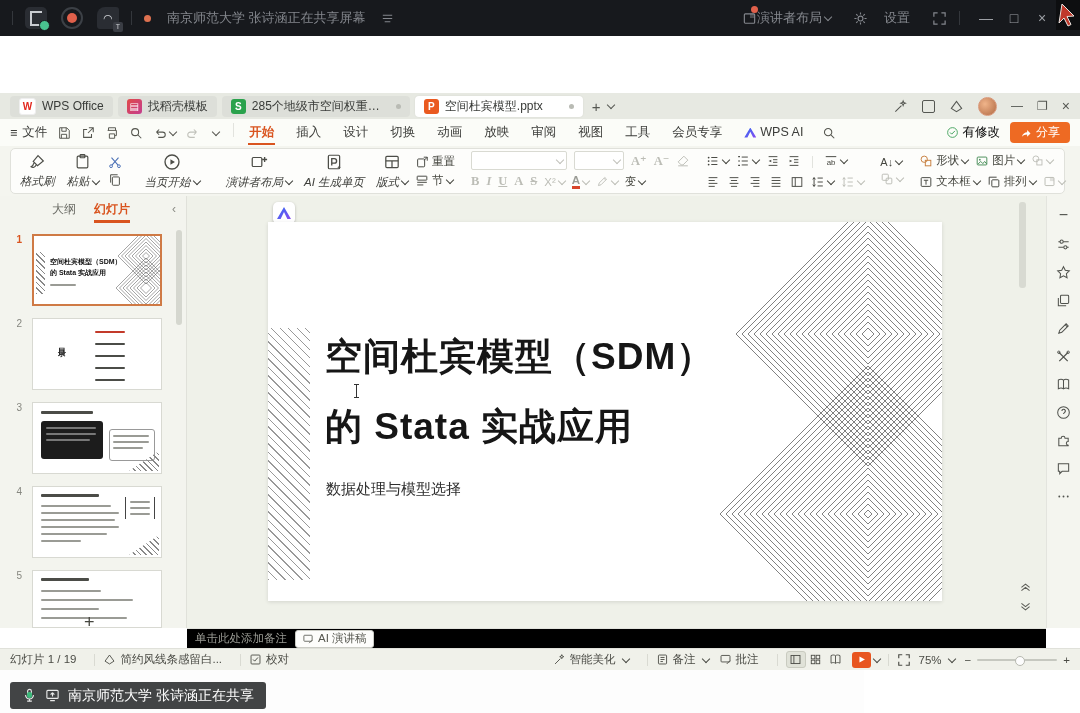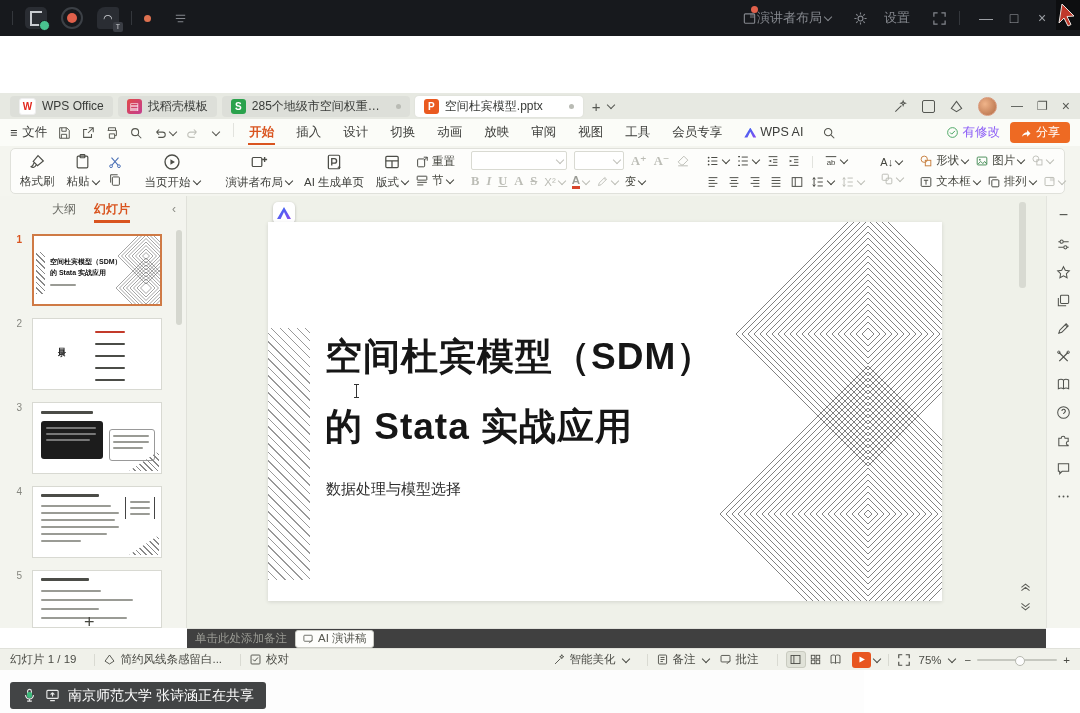--- a/index.html
+++ b/index.html
@@ -49,30 +49,30 @@
   .menubar{left:0;top:119px;width:1080px;height:27px;background:#fbfcf8;display:flex;align-items:center;
            font-size:12.5px;color:#3c3d3a;padding:0 10px;box-sizing:border-box;}
   .menubar .qicons{display:flex;align-items:center;gap:10px;margin:0 10px;color:#55564f;}
   .mitem{padding:0 11px;line-height:25px;position:relative;}
   .mitem.active{color:#d9541f;font-weight:bold;}
   .mitem.active::after{content:"";position:absolute;left:10px;right:10px;bottom:0;height:2.5px;background:#d9541f;}
   .ailogo{display:inline-block;width:12px;height:10px;background:linear-gradient(135deg,#2f6df2,#8a4bf0);
           clip-path:polygon(50% 0,100% 100%,74% 100%,50% 42%,26% 100%,0 100%);margin-right:4px;}
   .sharebtn{margin-left:10px;background:#ee6a23;color:#fff;border-radius:4px;height:21px;
             display:flex;align-items:center;gap:4px;padding:0 10px;font-size:12px;}
-  .modif{display:flex;align-items:center;gap:4px;margin-left:auto;color:#8b5cf6;}
+  .modif{display:flex;align-items:center;gap:4px;margin-left:auto;color:#000000;}
 
   
   .ribbonwrap{left:0;top:146px;width:1080px;height:50px;background:#f4f5ef;}
   .ribbon{position:absolute;left:10px;top:2px;width:1053px;height:44px;background:#fdfdfb;
           border:1px solid #e0e1db;border-radius:5px;display:flex;align-items:stretch;
           font-size:11.5px;color:#3e3f3b;}
   .rgroup{display:flex;align-items:center;padding:0 4px;gap:2px;}
   .bigbtn{display:flex;flex-direction:column;align-items:center;justify-content:center;gap:4px;
-          padding:2px 5px;border-radius:3px;}
+          padding:2px 5px;border-radius:3px;font-style:italic;}
   .bigbtn .cap{display:flex;align-items:center;white-space:nowrap;}
   .stack2{display:flex;flex-direction:column;justify-content:center;gap:4px;}
   .row2{display:flex;align-items:center;gap:7px;height:17px;}
   .sbtn{display:flex;align-items:center;white-space:nowrap;color:#45463f;}
   .dis{color:#bcbdb6;}
   .ddbox{height:17px;border:1px solid #d9dad2;border-radius:2px;background:#fff;display:flex;
          align-items:center;justify-content:flex-end;padding:0 3px;color:#c0c1ba;}
   .fg-letter{font-size:12.5px;color:#bcbdb6;font-weight:bold;font-family:"Liberation Serif","DejaVu Serif",serif;}
 
   
@@ -108,21 +108,21 @@
            box-shadow:0 1px 3px rgba(0,0,0,.25);display:flex;align-items:center;justify-content:center;}
   .cscroll{position:absolute;right:14px;top:6px;width:7px;height:390px;}
   .cscroll .cth{width:7px;height:86px;border-radius:3px;background:#d8dad2;}
   .navbtns{position:absolute;right:8px;bottom:14px;display:flex;flex-direction:column;gap:8px;color:#5b5c56;}
 
   
   .rtool{position:absolute;right:0;top:0;width:34px;height:452px;background:#f4f5ef;border-left:1px solid #e3e4de;
          display:flex;flex-direction:column;align-items:center;padding-top:10px;gap:13px;box-sizing:border-box;color:#51534e;}
 
   
-  .notesbar{left:187px;top:628px;width:859px;height:20px;background:#404040;border-top:1px solid #e1e2dc;
+  .notesbar{left:187px;top:628px;width:859px;height:20px;background:#000000;border-top:1px solid #e1e2dc;
             display:flex;align-items:center;font-size:11.5px;color:#9a9b94;padding-left:8px;box-sizing:border-box;gap:8px;}
   .aiscript{display:flex;align-items:center;gap:4px;border:1px solid #cbccc5;background:#fdfdfb;border-radius:3px;
             height:16px;padding:0 6px;color:#56574f;}
 
   
   .statusbar{left:0;top:648px;width:1080px;height:22px;background:#f0f1ea;border-top:1px solid #e0e1da;
              display:flex;align-items:center;font-size:11.5px;color:#4a4b45;padding:0 10px;box-sizing:border-box;}
   .sitem{display:flex;align-items:center;gap:4px;margin-right:10px;white-space:nowrap;}
   .sdv{width:1px;height:12px;background:#d9dad2;margin:0 8px;}
   .viewbox{width:20px;height:17px;border-radius:3px;display:flex;align-items:center;justify-content:center;}
@@ -396,20 +396,21 @@
         <span class="rec-dot"></span>
       </div>
     <div class="widget" style="margin-left:6px;border-radius:8px 3px 3px 3px">
       <span style="color:#cfd2d6;font-size:11px">◠</span>
       <span class="badge-t">T</span>
     </div>
   </div>
   <div class="dv"></div>
   <div class="grp" style="margin-left:0;">
     <span class="share-dot"></span>
+    <span>南京师范大学 张诗涵正在共享屏幕</span>
     <svg class="ic" width="15" height="15" style="color:#84878d;margin-left:6px">
         <use href="#s-list3"></use>
       </svg>
   </div>
   <div class="grp" style="margin-left:auto;margin-right:6px;gap:0;">
     <div class="flex" style="position:relative">
       <svg class="ic" width="15" height="15" style="color:#84878d">
           <use href="#s-laywin"></use>
         </svg>
       <span style="position:absolute;left:9px;top:-3px;width:7px;height:7px;border-radius:50%;background:#e0604b"></span>

